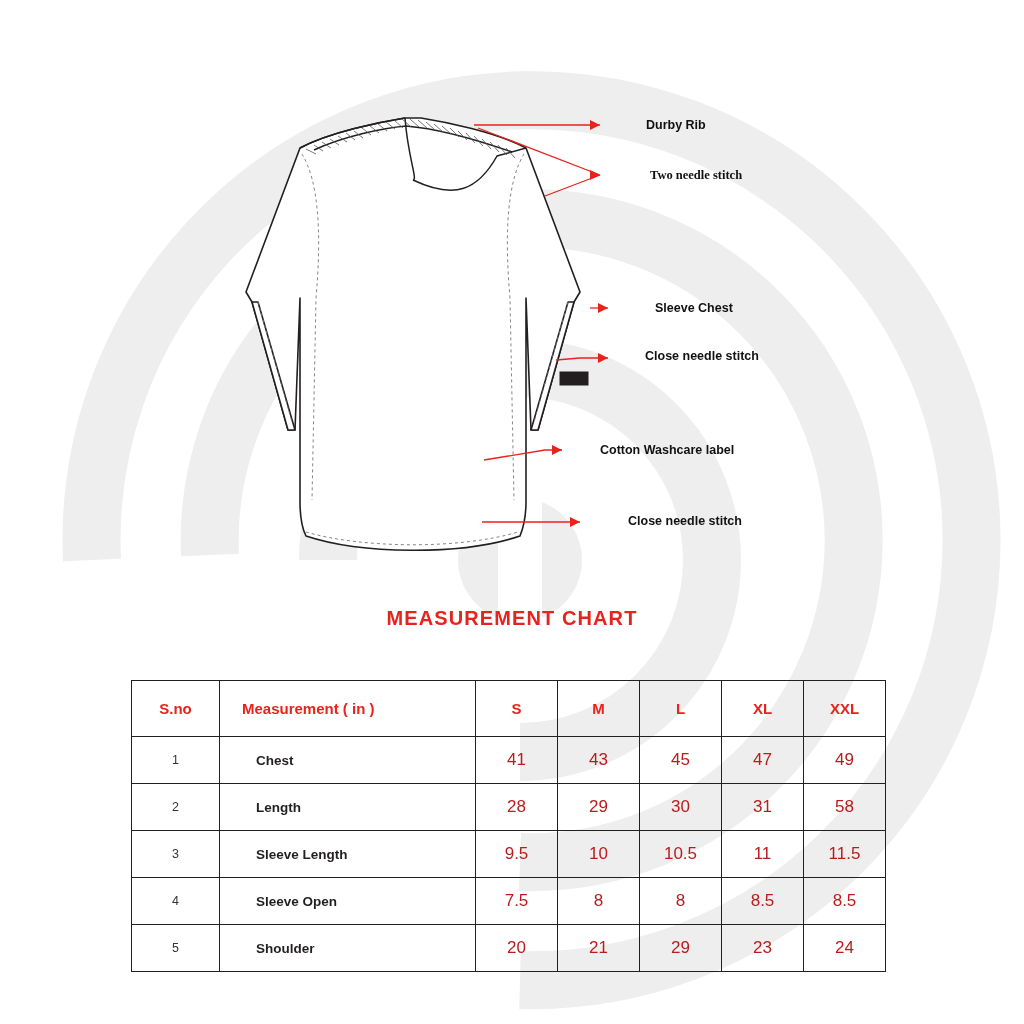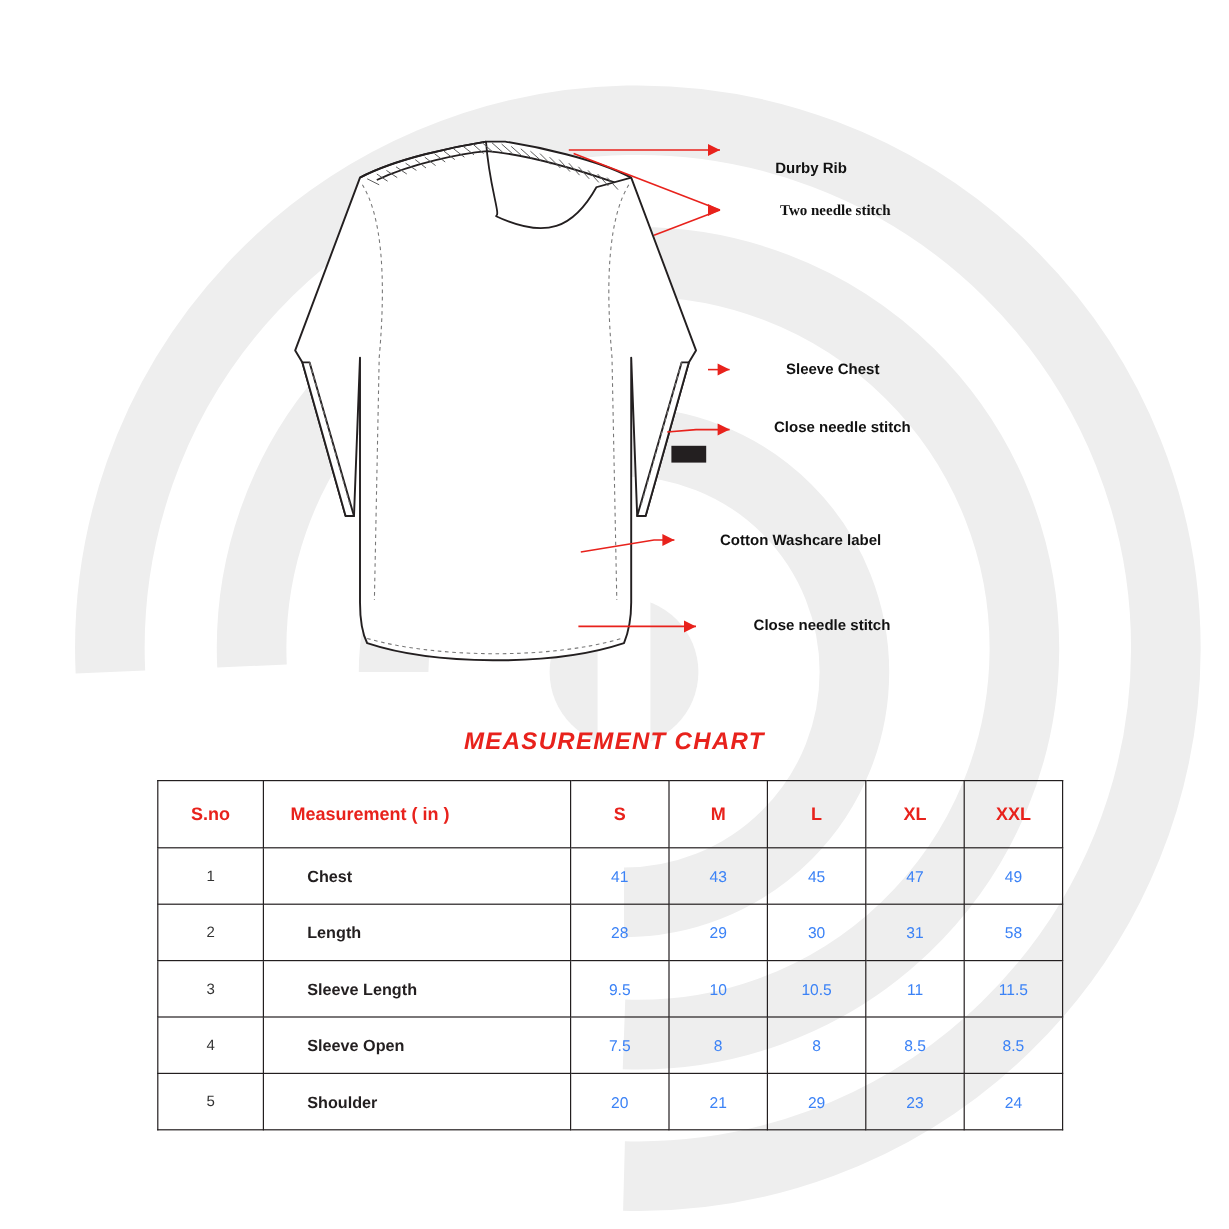--- a/index.html
+++ b/index.html
@@ -41,21 +41,20 @@
     font-weight: bold;
     letter-spacing: 1.1px;
   }
   #product-title {
     top: 50px;
     font-size: 20px;
   }
   #chart-title {
     top: 607px;
     font-size: 20px;
-    font-style: italic;
   }
 
   
   #drawing-area {
     position: absolute;
     left: 0;
     top: 70px;
     width: 1024px;
     height: 520px;
   }
@@ -71,30 +70,30 @@
     font-size: 12.5px;
     font-weight: bold;
     color: #111111;
     white-space: nowrap;
   }
 
   
   #measurement-table {
     position: absolute;
     left: 131px;
-    top: 650px;
+    top: 680px;
     width: 648px;
     border-collapse: collapse;
     table-layout: fixed;
   }
   #measurement-table td, #measurement-table th {
     border: 1px solid #231f20;
     text-align: center;
-    font-size: 13px;
-    color: #3b82f6;
+    font-size: 17px;
+    color: #b91c1c;
     padding: 0;
     height: 46px;
   }
   #measurement-table thead th {
     color: #e8221c;
     font-size: 15px;
     font-weight: bold;
     height: 55px;
   }
   #measurement-table thead th.th-measure {
@@ -218,21 +217,21 @@
       <g fill="#e8221c">
         <polygon points="600,55 590,50 590,60"></polygon>
         <polygon points="600,105 590,100 590,110"></polygon>
         <polygon points="608,238 598,233 598,243"></polygon>
         <polygon points="608,288 598,283 598,293"></polygon>
         <polygon points="562,380 552,375 552,385"></polygon>
         <polygon points="580,452 570,447 570,457"></polygon>
       </g>
     </svg>
 
-    <div class="callout-label" style="left:646px; top:63px;">Durby Rib</div>
+    <div class="callout-label" style="left:646px; top:48px;">Durby Rib</div>
     <div class="callout-label" style="left:650px; top:98px;font-family:Liberation Serif, serif;">Two needle stitch</div>
     <div class="callout-label" style="left:655px; top:231px;">Sleeve Chest</div>
     <div class="callout-label" style="left:645px; top:279px;">Close needle stitch</div>
     <div class="callout-label" style="left:600px; top:373px;">Cotton Washcare label</div>
     <div class="callout-label" style="left:628px; top:444px;">Close needle stitch</div>
   </div>
 
   <div class="title" id="chart-title">MEASUREMENT CHART</div>
 
   <table id="measurement-table">

